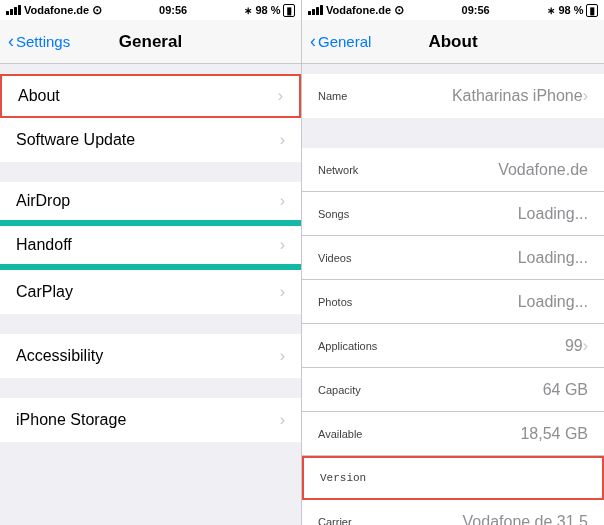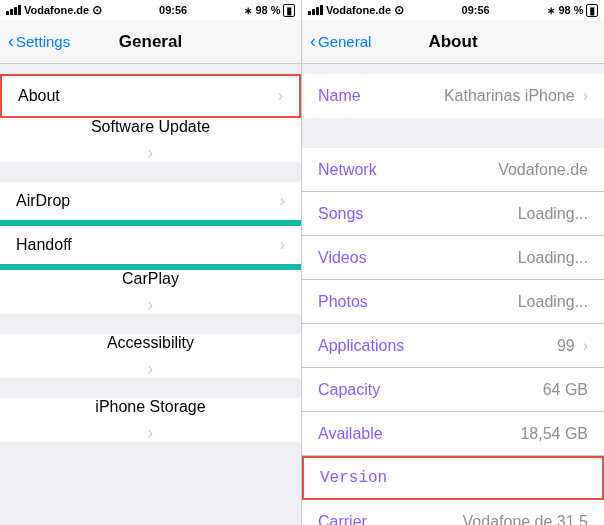--- a/index.html
+++ b/index.html
@@ -74,21 +74,21 @@
     .list-item {
       height: 44px;
       background: #fff;
       border-bottom: 6px solid #14b8a6;
       display: flex;
       align-items: center;
       justify-content: space-between;
       padding: 0 16px;
       position: relative;
     }
-    .list-item:last-child { border-bottom: none; flex-direction: column; }
+    .list-item:last-child { border-bottom: none; }
     .list-item-label {
       font-size: 16px;
       color: #000;
     }
     .list-item-chevron {
       color: #c7c7cc;
       font-size: 16px;
     }
 
     
@@ -119,29 +119,29 @@
       height: 44px;
       background: #fff;
       border-bottom: 1px solid #c8c7cc;
       display: flex;
       align-items: center;
       justify-content: space-between;
       padding: 0 16px;
     }
     .about-item:last-child { border-bottom: none; }
     .about-item-label {
-      font-size: 16px;
-      color: #8b5cf6;
+      font-size: 11px;
+      color: #404040;
     }
     .about-item-value {
       font-size: 16px;
       color: #8e8e93;
       display: flex;
       align-items: center;
-      gap: 8px;
+      gap: 0;
     }
     .about-item-chevron {
       color: #c7c7cc;
       font-size: 16px;
     }
 
     
     .version-highlighted {
       border: 2px solid #e74c3c;
       position: relative;

